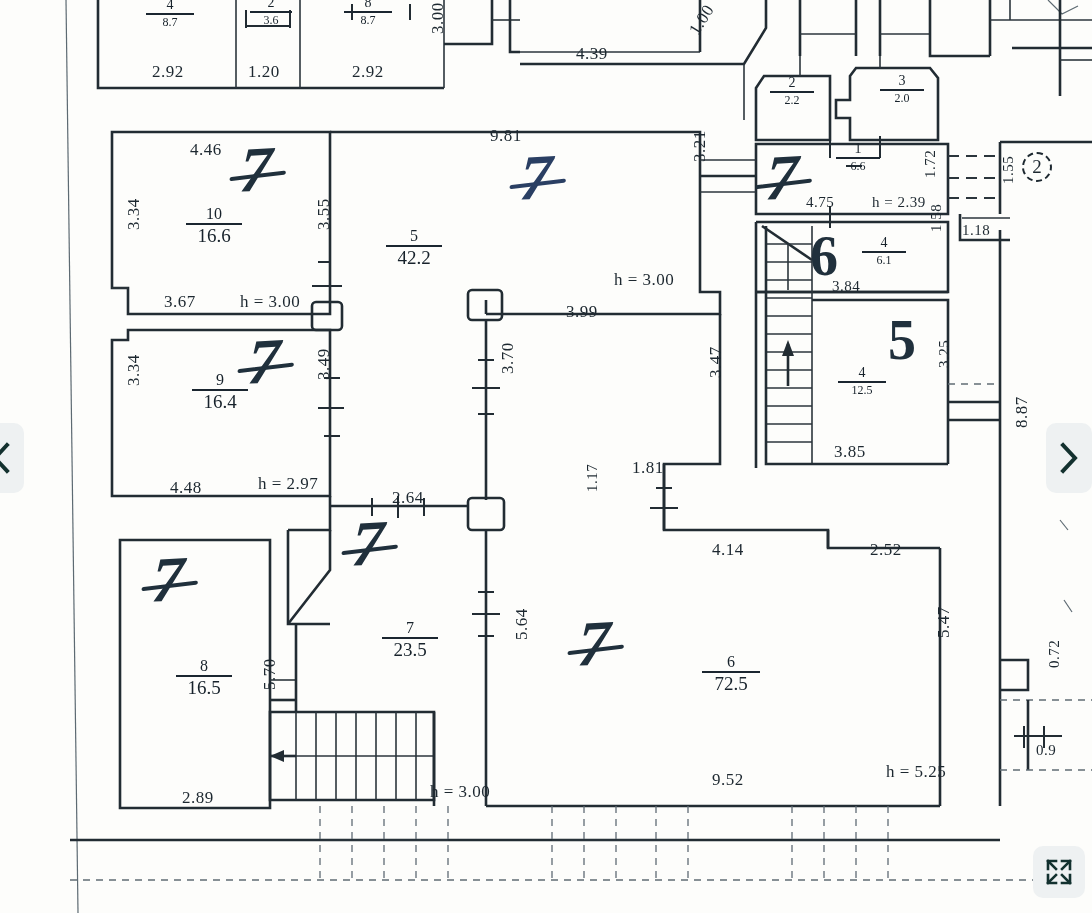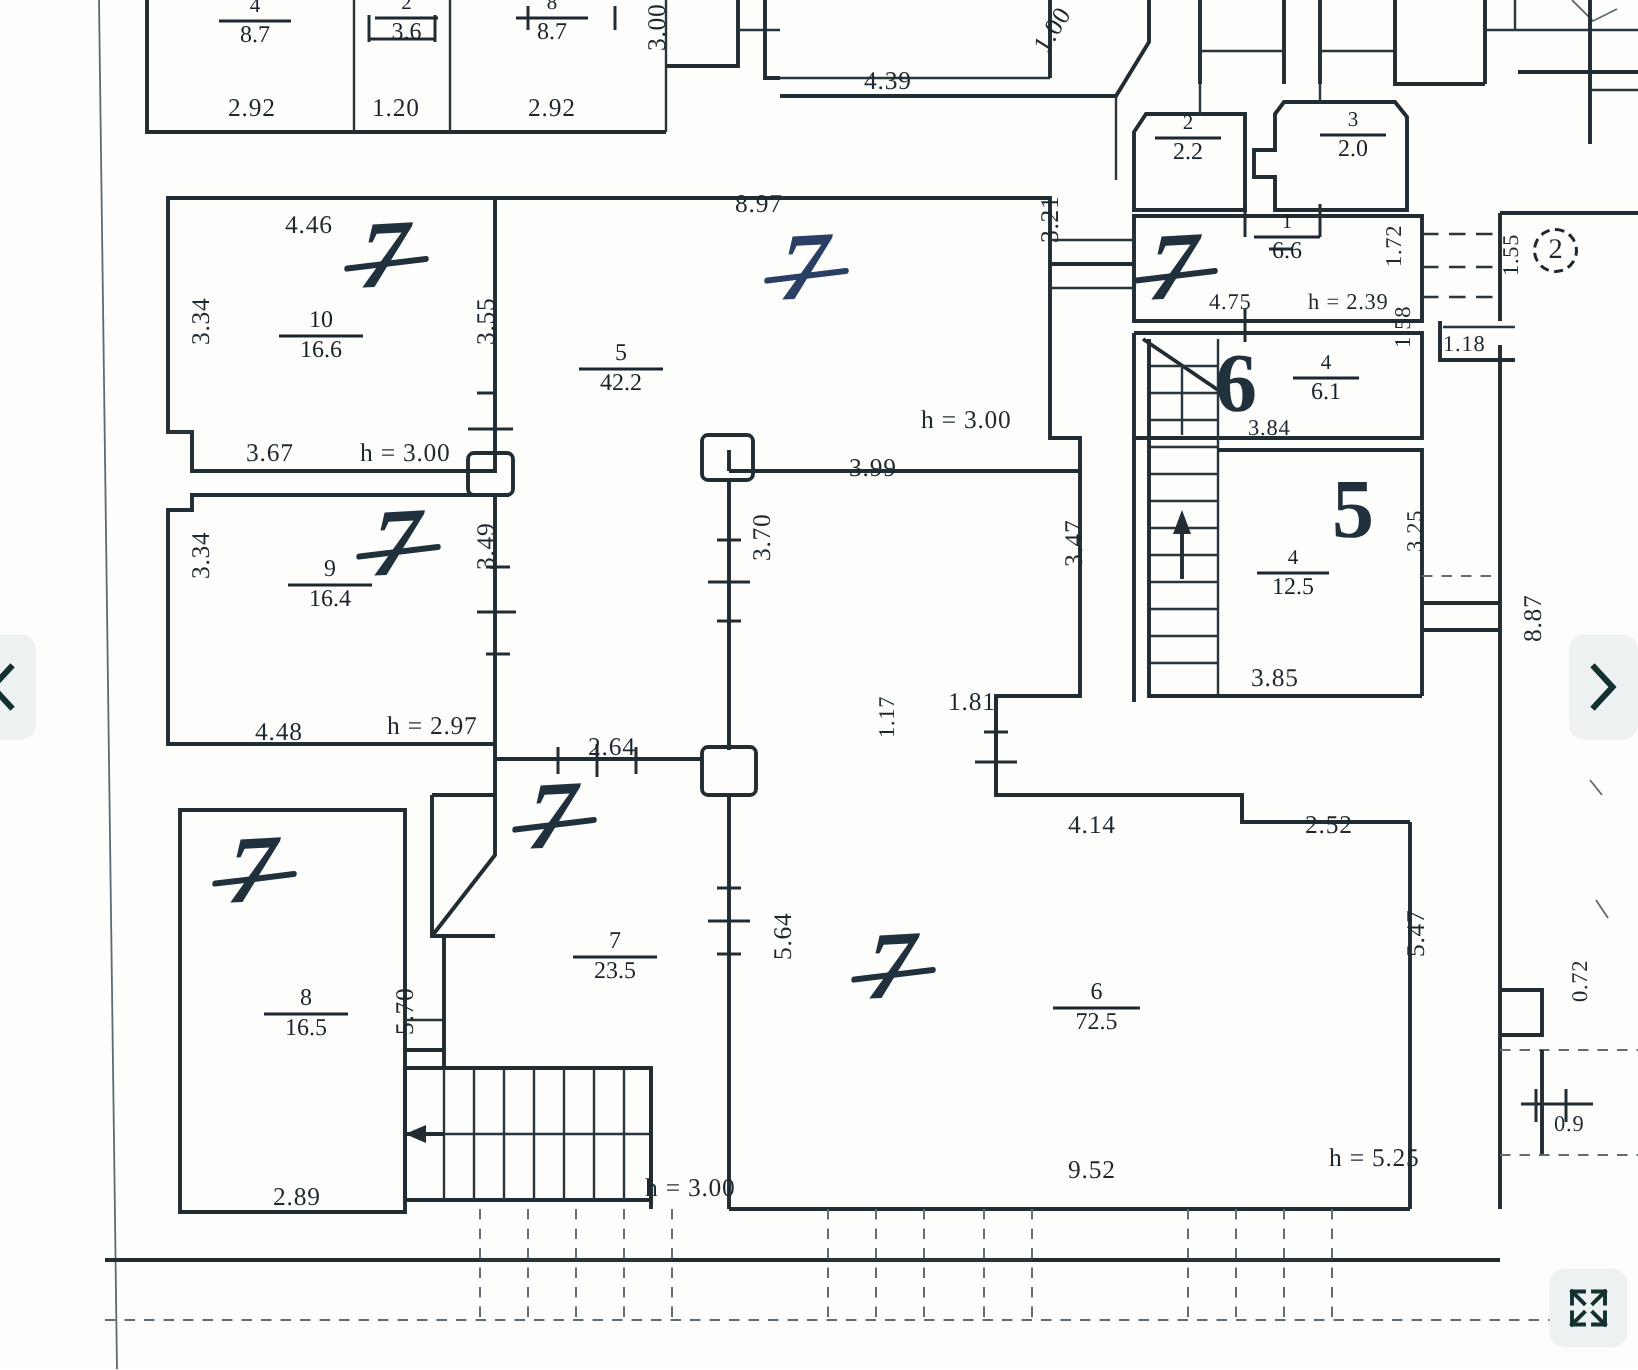--- a/index.html
+++ b/index.html
@@ -37,23 +37,23 @@
   .frac {
     position: absolute;
     font-family: "Liberation Serif", serif;
     color: #17222b;
     text-align: center;
     line-height: 1.02;
     user-select: none;
   }
   .frac .num { display:block; font-size: 16px; }
   .frac .bar { display:block; height:1.4px; background:#1b2630; margin:1px 0; }
-  .frac .den { display:block; font-size: 16px; }
+  .frac .den { display:block; font-size: 19px; }
   .frac.small .num { font-size: 14px; }
-  .frac.small .den { font-size: 16px; }
+  .frac.small .den { font-size: 12px; }
 
   
   .hand {
     position: absolute;
     font-family: "Liberation Serif", serif;
     color: #20303c;
     user-select: none;
     line-height: 1;
   }
   .hand.blue { color: #2a3f63; }
@@ -385,21 +385,21 @@
   <div class="frac" style="left:192px; top:372px; width:56px;">
     <span class="num">9</span>
     <span class="bar"></span>
     <span class="den">16.4</span>
   </div>
   <div class="lbl dim vert rot90" style="left:124px; top:386px;">3.34</div>
   <div class="lbl dim vert rot90" style="left:314px; top:380px;">3.49</div>
   <div class="lbl dim" style="left:170px; top:478px;">4.48</div>
   <div class="lbl dim" style="left:258px; top:474px;">h = 2.97</div>
 
-  <div class="lbl dim" style="left:490px; top:126px;">8.97</div>
+  <div class="lbl dim" style="left:490px; top:126px;">9.81</div>
   <div class="hand seven blue" style="left:520px; top:146px;">7</div>
   <div class="frac" style="left:386px; top:228px; width:56px;">
     <span class="num">5</span>
     <span class="bar"></span>
     <span class="den">42.2</span>
   </div>
   <div class="lbl dim vert rot90" style="left:690px; top:162px;">3.21</div>
   <div class="lbl dim" style="left:614px; top:270px;">h = 3.00</div>
   <div class="lbl dim" style="left:566px; top:302px;">3.99</div>
   <div class="lbl dim vert rot90" style="left:498px; top:374px;">3.70</div>

